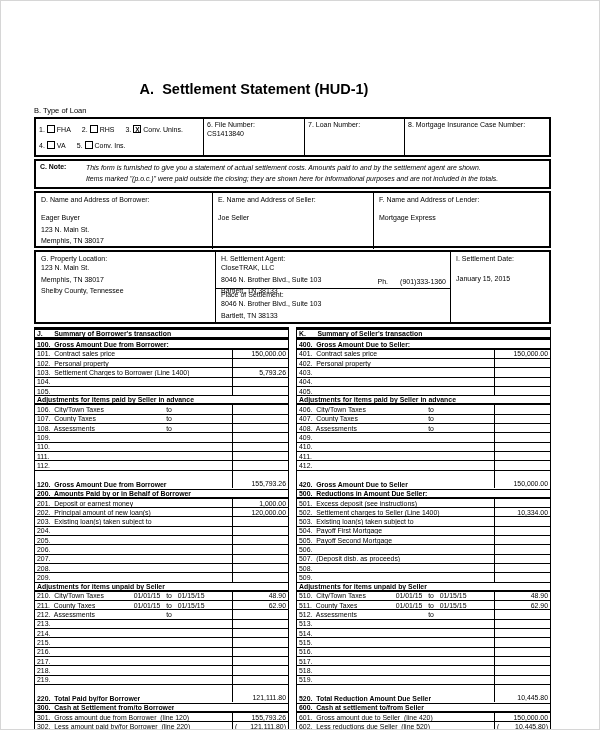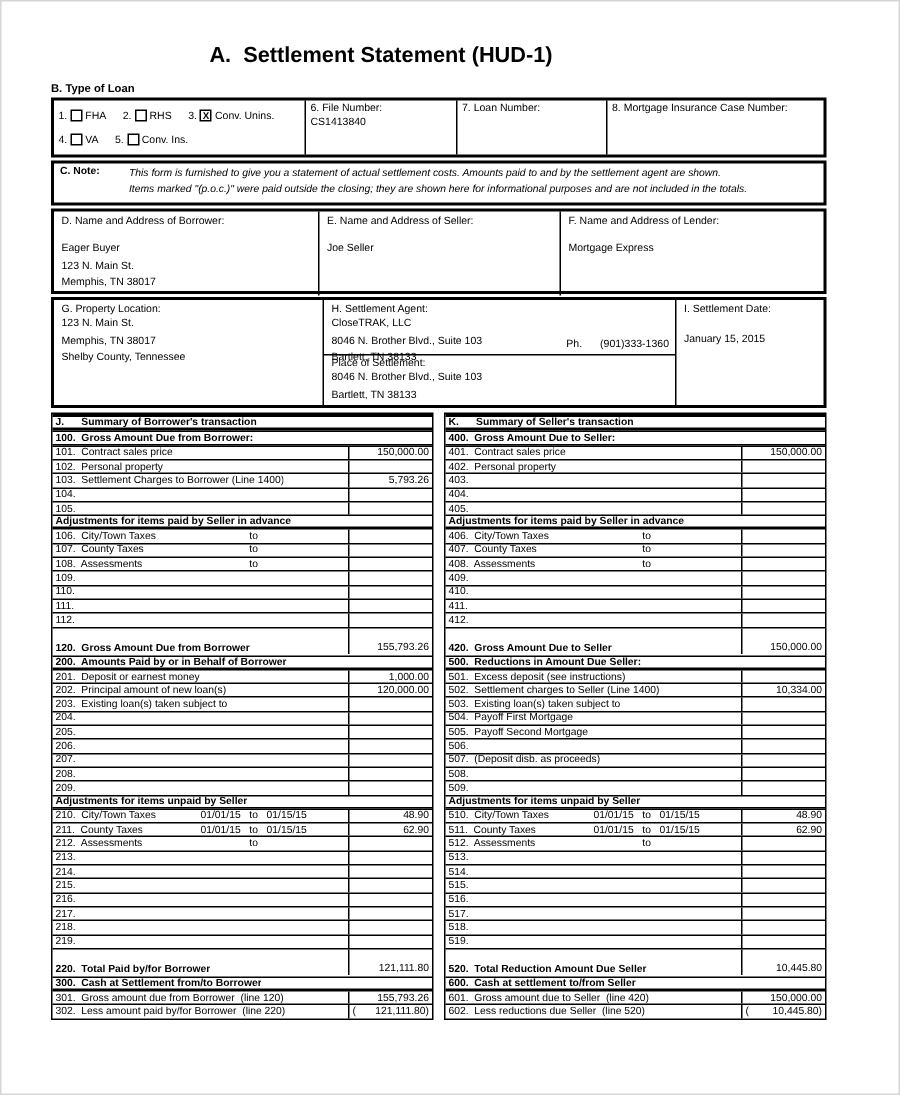--- a/index.html
+++ b/index.html
@@ -8,29 +8,29 @@
     background:#ffffff;
     font-family:"Liberation Sans", sans-serif;
     color:#000;
     border:1px solid #d6d6d6;
     position:relative;
     overflow:hidden;
   }
   .page { position:absolute; left:33px; top:0; width:517px; }
 
   .form-title {
-    margin-top:28px;
+    margin-top:80px;
     width:440px;
     text-align:center;
     font-size:14.5px;
     font-weight:bold;
     white-space:pre;
   }
 
-  .b-label { margin-top:9px; font-size:7.5px; font-weight:bold; }
+  .b-label { margin-top:9px; font-size:7.5px; font-weight:normal; }
 
   .loan-table {
     margin-top:2px;
     border:2px solid #000;
     display:grid;
     grid-template-columns:167px 101px 100px 1fr;
     height:40px;
     font-size:7px;
   }
   .loan-table > div { padding:2px 3px; }

